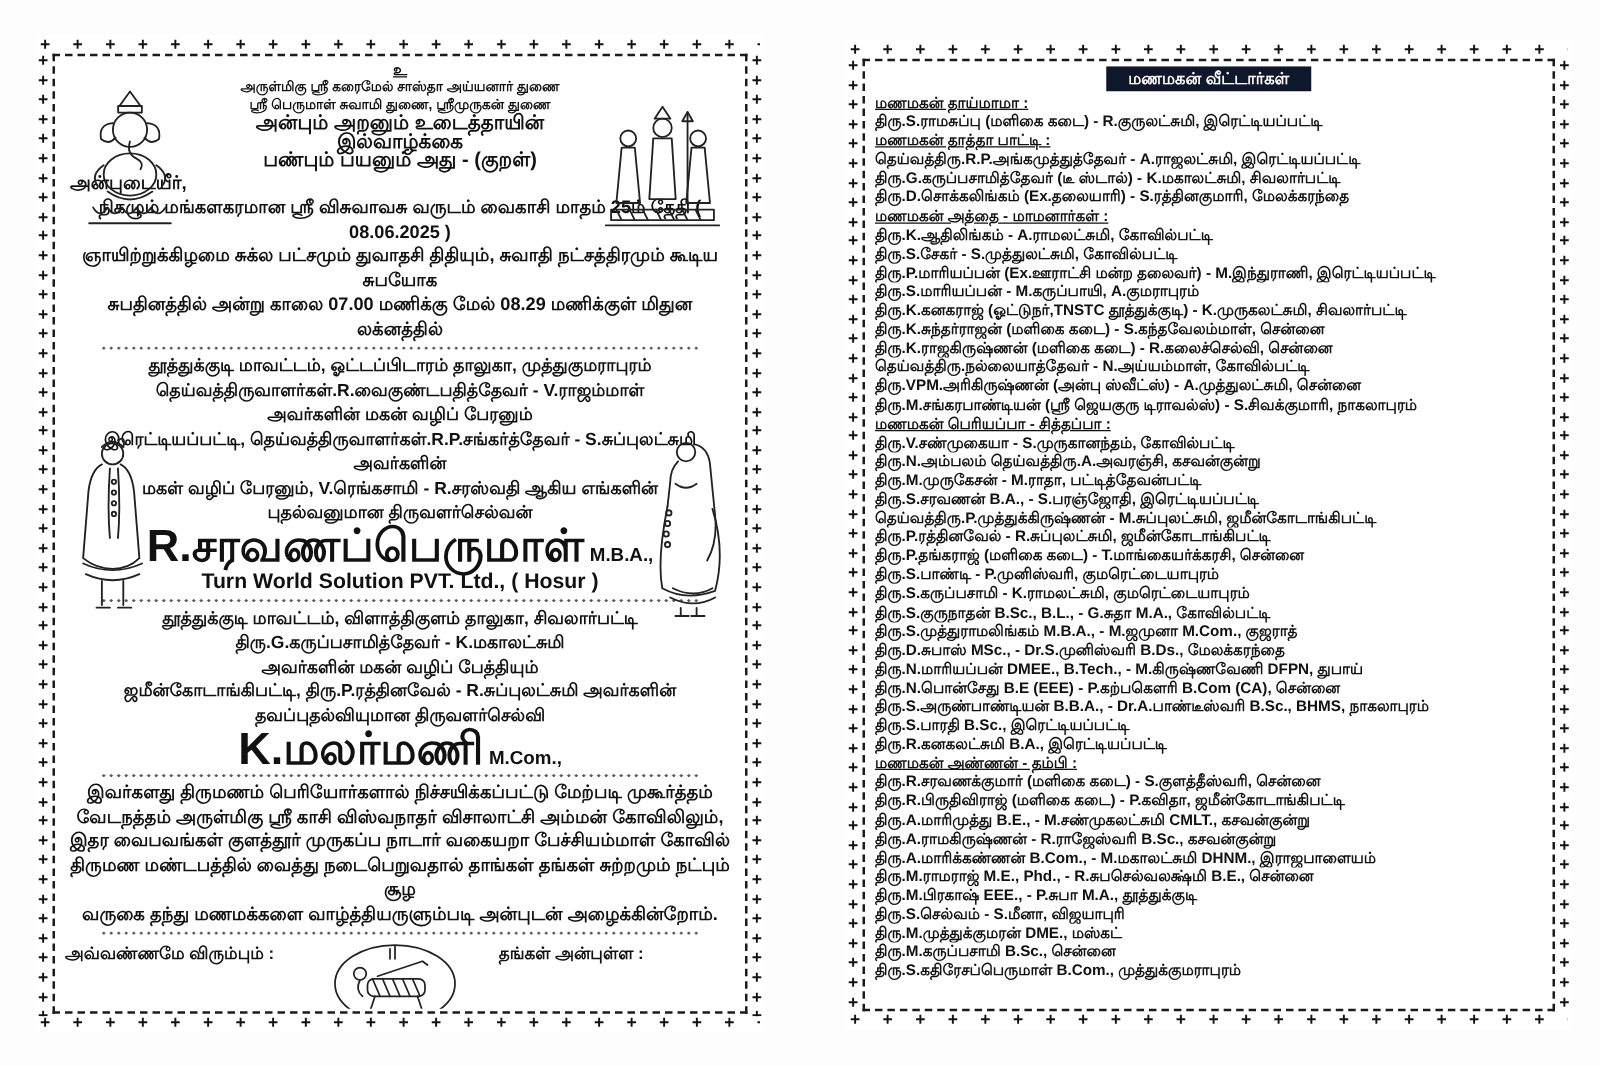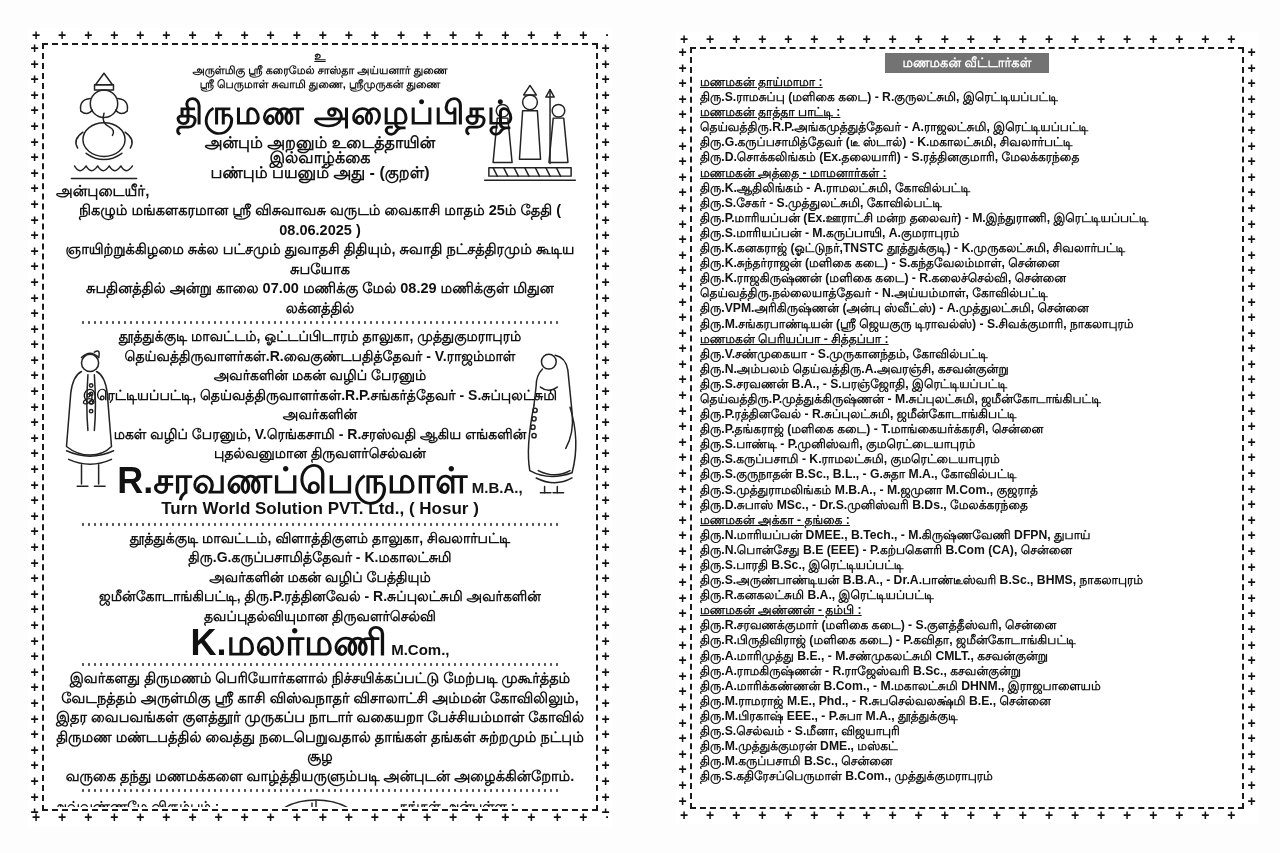--- a/index.html
+++ b/index.html
@@ -37,21 +37,21 @@
   .ganesha{left:4px;top:20px;}
   .murugan{right:0px;top:30px;}
   .groom-fig{left:-6px;top:300px;}
   .bride-fig{right:-4px;top:300px;}
   .footer{display:flex;margin-top:4px;align-items:flex-start;}
   .f-col{flex:1 1 38%;}
   .f-mid{flex:0 0 150px;text-align:center;}
   .f-head{font-size:13.5px;font-weight:700;line-height:19px;}
   
   .rp-title-wrap{text-align:center;margin-bottom:2px;}
-  .rp-title{display:inline-block;background:#737373;color:#fff;font-weight:700;font-size:13px;
+  .rp-title{display:inline-block;background:#0f172a;color:#fff;font-weight:700;font-size:13px;
             padding:2px 18px;line-height:16px;}
   .rp-head{font-size:12.2px;font-weight:600;text-decoration:underline;line-height:15.1px;white-space:nowrap;}
   .rp-line{font-size:12.2px;font-weight:600;line-height:15.1px;white-space:nowrap;overflow:hidden;}
   svg{display:block;}
   .sk{stroke:#222;fill:none;stroke-width:1.4;stroke-linecap:round;stroke-linejoin:round;}
 </style>
 </head>
 <body>
 
 <div class="page page-left">
@@ -134,21 +134,20 @@
           <path d="M26 130 v6 M38 130 v6"></path>
             <path d="M22 136 h10 M34 136 h10"></path>
         </g>
       </svg>
     </span>
 
     <div class="header-mid c">
       <div class="invoc">உ</div>
       <div class="blessing">அருள்மிகு ஸ்ரீ கரைமேல் சாஸ்தா அய்யனார் துணை</div>
       <div class="blessing">ஸ்ரீ பெருமாள் சுவாமி துணை, ஸ்ரீமுருகன் துணை</div>
-      <div class="main-title">திருமண அழைப்பிதழ்</div>
       <div class="kural">அன்பும் அறனும் உடைத்தாயின் இல்வாழ்க்கை</div>
       <div class="kural">பண்பும் பயனும் அது - (குறள்)</div>
     </div>
 
     <div class="salut">அன்புடையீர்,</div>
 
     <div class="muh c">நிகழும் மங்களகரமான ஸ்ரீ விசுவாவசு வருடம் வைகாசி மாதம் 25ம் தேதி ( 08.06.2025 )</div>
     <div class="muh c">ஞாயிற்றுக்கிழமை சுக்ல பட்சமும் துவாதசி திதியும், சுவாதி நட்சத்திரமும் கூடிய சுபயோக</div>
     <div class="muh c">சுபதினத்தில் அன்று காலை 07.00 மணிக்கு மேல் 08.29 மணிக்குள் மிதுன லக்னத்தில்</div>
 
@@ -249,35 +248,35 @@
     <div class="rp-line">திரு.K.கனகராஜ் (ஓட்டுநர்,TNSTC தூத்துக்குடி) - K.முருகலட்சுமி, சிவலார்பட்டி</div>
     <div class="rp-line">திரு.K.சுந்தர்ராஜன் (மளிகை கடை) - S.கந்தவேலம்மாள், சென்னை</div>
     <div class="rp-line">திரு.K.ராஜகிருஷ்ணன் (மளிகை கடை) - R.கலைச்செல்வி, சென்னை</div>
     <div class="rp-line">தெய்வத்திரு.நல்லையாத்தேவர் - N.அய்யம்மாள், கோவில்பட்டி</div>
     <div class="rp-line">திரு.VPM.அரிகிருஷ்ணன் (அன்பு ஸ்வீட்ஸ்) - A.முத்துலட்சுமி, சென்னை</div>
     <div class="rp-line">திரு.M.சங்கரபாண்டியன் (ஸ்ரீ ஜெயகுரு டிராவல்ஸ்) - S.சிவக்குமாரி, நாகலாபுரம்</div>
 
     <div class="rp-head">மணமகன் பெரியப்பா - சித்தப்பா :</div>
     <div class="rp-line">திரு.V.சண்முகையா - S.முருகானந்தம், கோவில்பட்டி</div>
     <div class="rp-line">திரு.N.அம்பலம் தெய்வத்திரு.A.அவரஞ்சி, கசவன்குன்று</div>
+    <div class="rp-line">திரு.M.முருகேசன் - M.ராதா, பட்டித்தேவன்பட்டி</div>
     <div class="rp-line">திரு.S.சரவணன் B.A., - S.பரஞ்ஜோதி, இரெட்டியப்பட்டி</div>
     <div class="rp-line">தெய்வத்திரு.P.முத்துக்கிருஷ்ணன் - M.சுப்புலட்சுமி, ஜமீன்கோடாங்கிபட்டி</div>
     <div class="rp-line">திரு.P.ரத்தினவேல் - R.சுப்புலட்சுமி, ஜமீன்கோடாங்கிபட்டி</div>
     <div class="rp-line">திரு.P.தங்கராஜ் (மளிகை கடை) - T.மாங்கையர்க்கரசி, சென்னை</div>
     <div class="rp-line">திரு.S.பாண்டி - P.முனிஸ்வரி, குமரெட்டையாபுரம்</div>
     <div class="rp-line">திரு.S.கருப்பசாமி - K.ராமலட்சுமி, குமரெட்டையாபுரம்</div>
     <div class="rp-line">திரு.S.குருநாதன் B.Sc., B.L., - G.சுதா M.A., கோவில்பட்டி</div>
     <div class="rp-line">திரு.S.முத்துராமலிங்கம் M.B.A., - M.ஜமுனா M.Com., குஜராத்</div>
     <div class="rp-line">திரு.D.சுபாஸ் MSc., - Dr.S.முனிஸ்வரி B.Ds., மேலக்கரந்தை</div>
 
-    <div class="rp-head">மணமகன் அக்கா - தங்கை :</div>
     <div class="rp-line">திரு.N.மாரியப்பன் DMEE., B.Tech., - M.கிருஷ்ணவேணி DFPN, துபாய்</div>
     <div class="rp-line">திரு.N.பொன்சேது B.E (EEE) - P.கற்பகௌரி B.Com (CA), சென்னை</div>
+    <div class="rp-line">திரு.S.அருண்பாண்டியன் B.B.A., - Dr.A.பாண்டீஸ்வரி B.Sc., BHMS, நாகலாபுரம்</div>
     <div class="rp-line">திரு.S.பாரதி B.Sc., இரெட்டியப்பட்டி</div>
-    <div class="rp-line">திரு.S.அருண்பாண்டியன் B.B.A., - Dr.A.பாண்டீஸ்வரி B.Sc., BHMS, நாகலாபுரம்</div>
     <div class="rp-line">திரு.R.கனகலட்சுமி B.A., இரெட்டியப்பட்டி</div>
 
     <div class="rp-head">மணமகன் அண்ணன் - தம்பி :</div>
     <div class="rp-line">திரு.R.சரவணக்குமார் (மளிகை கடை) - S.குளத்தீஸ்வரி, சென்னை</div>
     <div class="rp-line">திரு.R.பிருதிவிராஜ் (மளிகை கடை) - P.கவிதா, ஜமீன்கோடாங்கிபட்டி</div>
     <div class="rp-line">திரு.A.மாரிமுத்து B.E., - M.சண்முகலட்சுமி CMLT., கசவன்குன்று</div>
     <div class="rp-line">திரு.A.ராமகிருஷ்ணன் - R.ராஜேஸ்வரி B.Sc., கசவன்குன்று</div>
     <div class="rp-line">திரு.A.மாரிக்கண்ணன் B.Com., - M.மகாலட்சுமி DHNM., இராஜபாளையம்</div>
     <div class="rp-line">திரு.M.ராமராஜ் M.E., Phd., - R.சுபசெல்வலக்ஷ்மி B.E., சென்னை</div>
     <div class="rp-line">திரு.M.பிரகாஷ் EEE., - P.சுபா M.A., தூத்துக்குடி</div>

